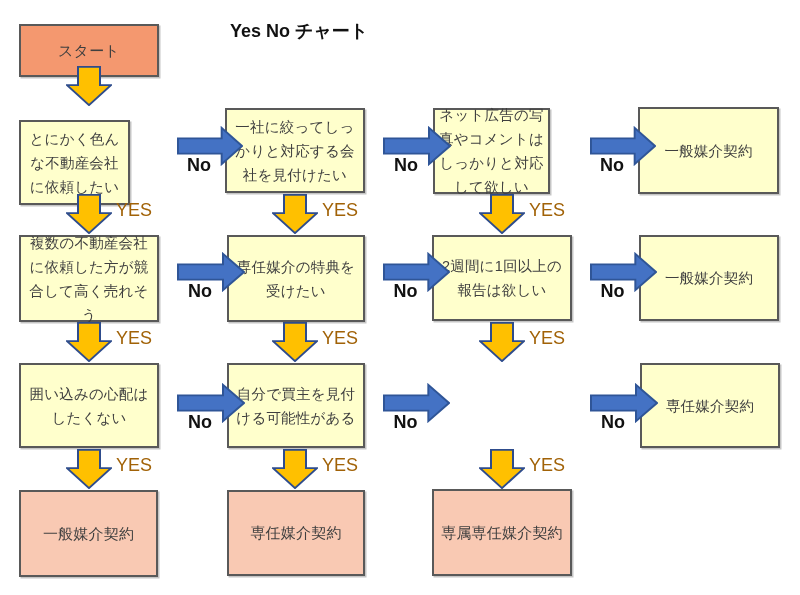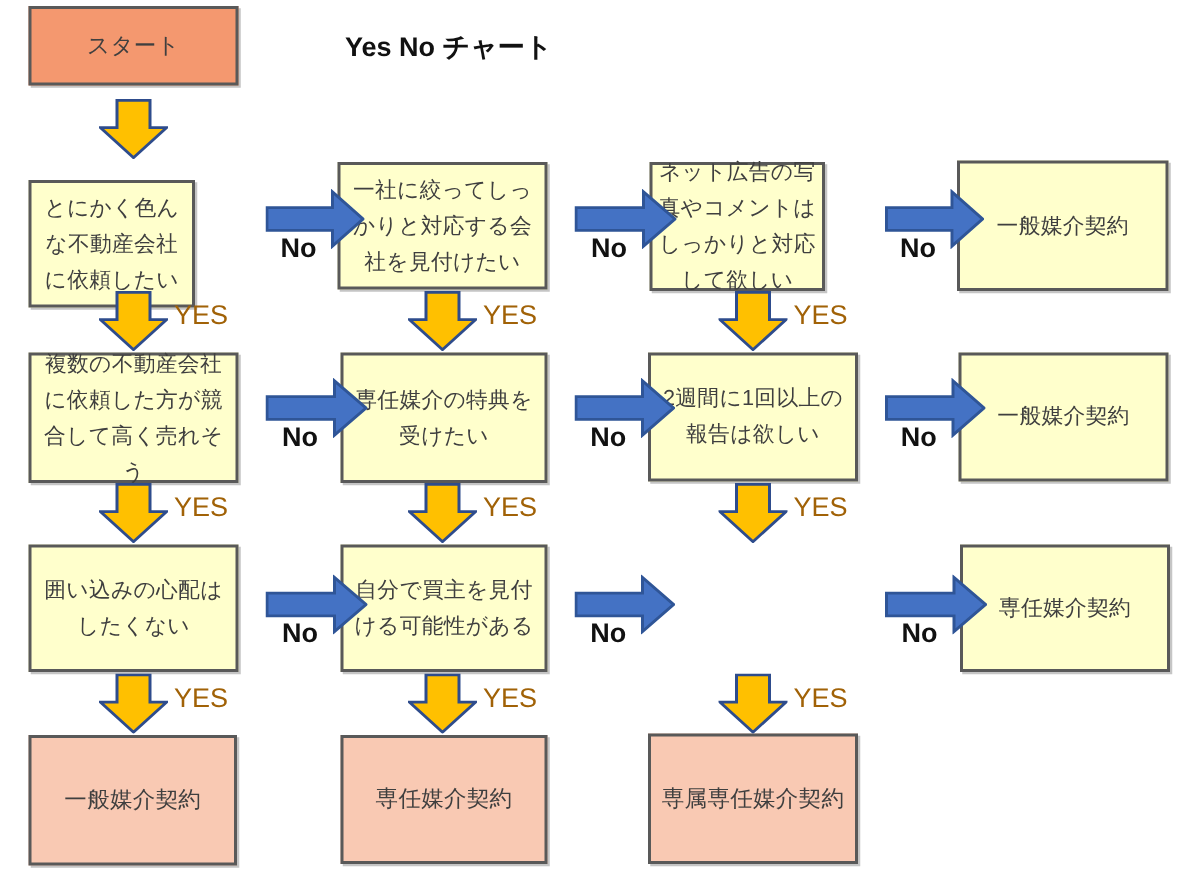--- a/index.html
+++ b/index.html
@@ -64,21 +64,21 @@
   .rarrow-poly { fill: #4472C4; stroke: #2F5597; stroke-width: 2; stroke-linejoin: miter; }
   .darrow-poly { fill: #FFC000; stroke: #2E4C8C; stroke-width: 2; stroke-linejoin: miter; }
 </style>
 </head>
 <body>
 
 <div class="canvas">
 
   <div class="title">Yes No チャート</div>
 
-  <div class="node start" style="left:19px;top:4px;width:140px;height:53px;">スタート</div>
+  <div class="node start" style="left:19px;top:24px;width:140px;height:53px;">スタート</div>
 
   <div class="node q" style="left:19px;top:120px;width:111px;height:85px;">とにかく色んな不動産会社に依頼したい</div>
   <div class="node q" style="left:225px;top:108px;width:140px;height:85px;">一社に絞ってしっかりと対応する会社を見付けたい</div>
   <div class="node q" style="left:433px;top:108px;width:117px;height:86px;">ネット広告の写真やコメントはしっかりと対応して欲しい</div>
   <div class="node q" style="left:638px;top:107px;width:141px;height:87px;">一般媒介契約</div>
 
   <div class="node q" style="left:19px;top:235px;width:140px;height:87px;">複数の不動産会社に依頼した方が競合して高く売れそう</div>
   <div class="node q" style="left:227px;top:235px;width:138px;height:87px;">専任媒介の特典を受けたい</div>
   <div class="node q" style="left:432px;top:235px;width:140px;height:86px;">2週間に1回以上の報告は欲しい</div>
   <div class="node q" style="left:639px;top:235px;width:140px;height:86px;">一般媒介契約</div>

